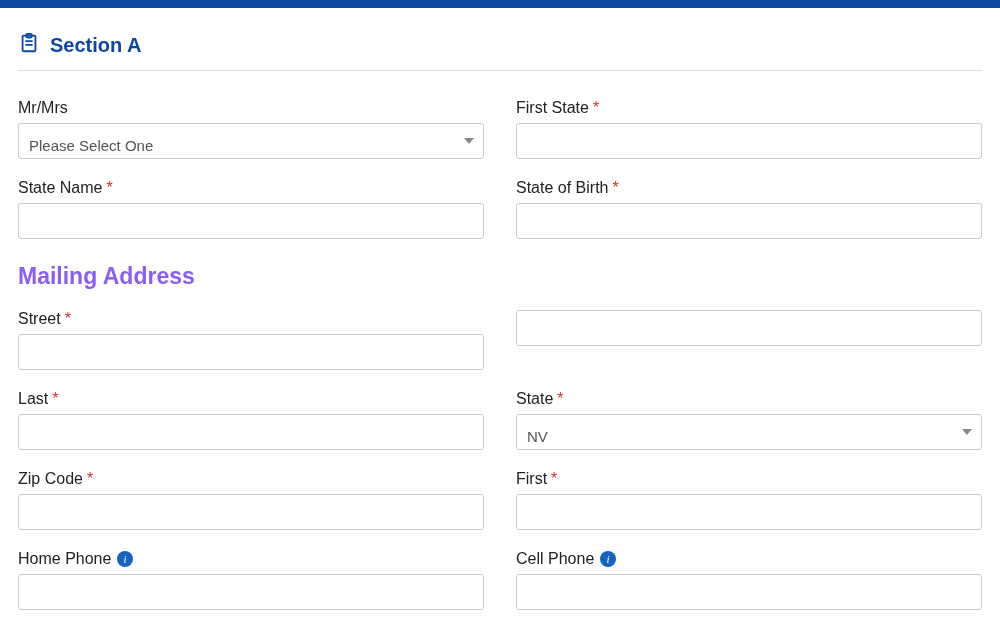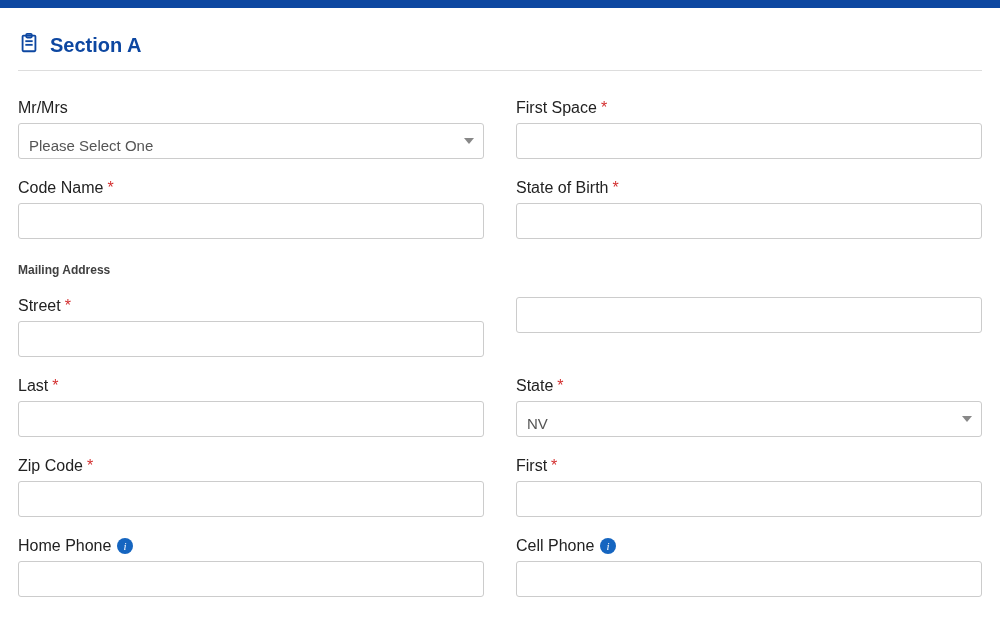--- a/index.html
+++ b/index.html
@@ -105,23 +105,23 @@
       transform: translateY(-50%);
       pointer-events: none;
       width: 0;
       height: 0;
       border-left: 5px solid transparent;
       border-right: 5px solid transparent;
       border-top: 6px solid #888;
     }
     .subheading {
       grid-column: 1 / -1;
-      font-size: 12px;
+      font-size: 23px;
       font-weight: 700;
-      color: #404040;
+      color: #8b5cf6;
       margin-top: 4px;
     }
   </style>
 </head>
 <body>
 
 <div class="top-bar"></div>
 
 <div class="content">
 
@@ -144,29 +144,29 @@
         <span>Mr/Mrs</span>
       </label>
       <div class="select-wrap">
         <div class="select-display">Please Select One</div>
         <span class="chevron"></span>
       </div>
     </div>
 
     <div class="field">
       <label class="field-label">
-        <span>First Space</span>
-        <span class="required-star">*</span>
-      </label>
-      <input type="text" class="text-input" value="" style="">
-    </div>
-
-    <div class="field">
-      <label class="field-label">
-        <span>Code Name</span>
+        <span>First State</span>
+        <span class="required-star">*</span>
+      </label>
+      <input type="text" class="text-input" value="" style="">
+    </div>
+
+    <div class="field">
+      <label class="field-label">
+        <span>State Name</span>
         <span class="required-star">*</span>
       </label>
       <input type="text" class="text-input" value="" style="">
     </div>
 
     <div class="field">
       <label class="field-label">
         <span>State of Birth</span>
         <span class="required-star">*</span>
       </label>

